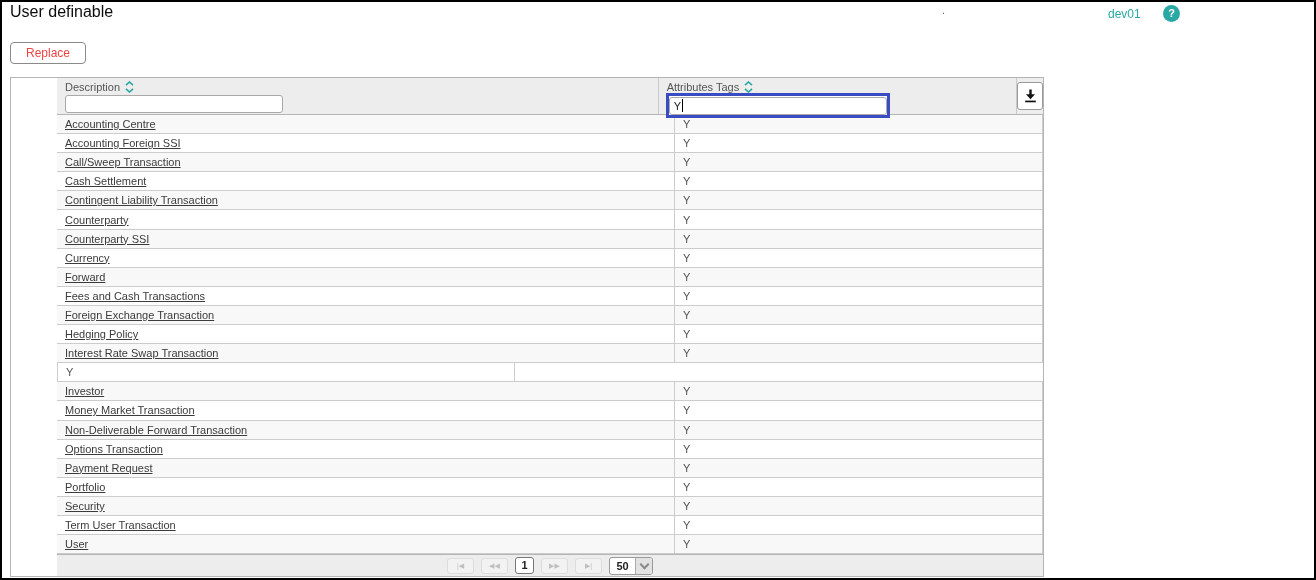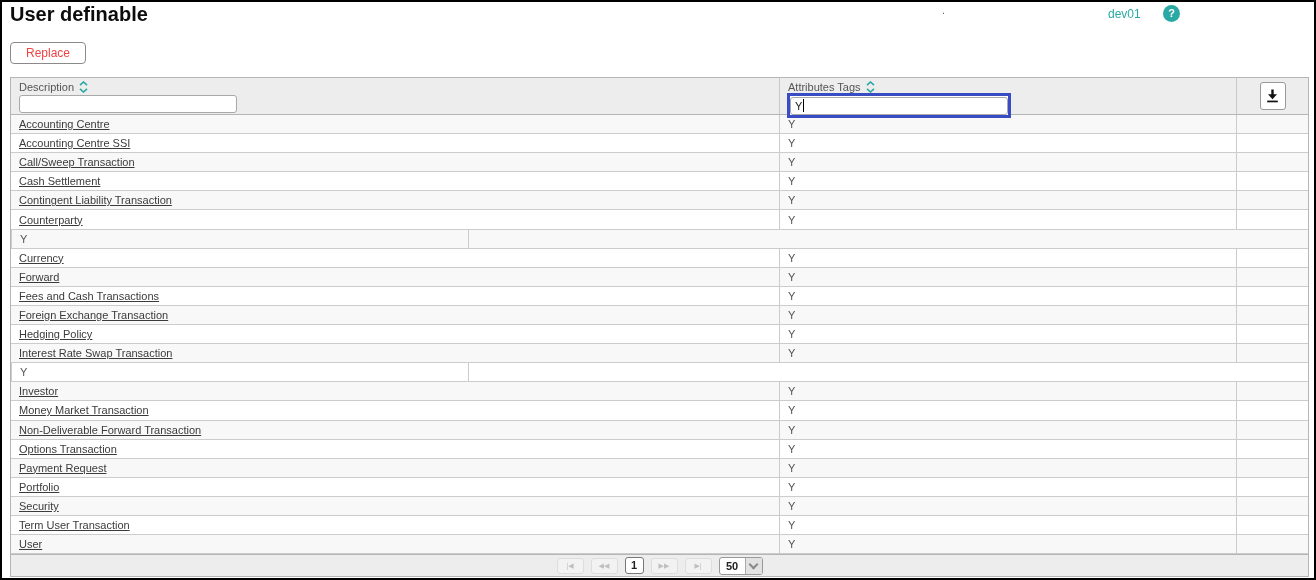--- a/index.html
+++ b/index.html
@@ -1,34 +1,34 @@
 <!DOCTYPE html>
 <html><head>
 <meta charset="utf-8">
 <style>
   * { margin:0; padding:0; box-sizing:border-box; }
   html,body { background:#fff; }
   body { font-family:"Liberation Sans", sans-serif; }
   .page { position:relative; width:1316px; height:580px; border:2px solid #000; background:#fff; overflow:hidden; }
 
   
-  .page-title { position:absolute; left:8px; top:1px; font-size:20px; font-weight:bold; color:#0d0d0d; letter-spacing:0; }
+  .page-title { position:absolute; left:8px; top:1px; font-size:16px; font-weight:normal; color:#0d0d0d; letter-spacing:0; }
   .stray-dot { position:absolute; left:940px; top:2px; font-size:11px; color:#666; }
   .env-label { position:absolute; left:1106px; top:5px; font-size:12px; color:#2aa9a4; }
   .help-btn { position:absolute; left:1161px; top:3px; width:17px; height:17px; border-radius:50%;
               background:#2aa9a4; color:#fff; font-size:11px; font-weight:bold; text-align:center;
               line-height:17px; cursor:pointer; }
 
   
   .replace-btn { position:absolute; left:8px; top:40px; height:22px; padding:0 15px; background:#fff;
                  border:1px solid #8a8a8a; border-radius:4px; font-size:12px; color:#ef4444;
                  font-family:"Liberation Sans", sans-serif; cursor:pointer; }
 
   
-  .table { position:absolute; left:8px; top:75px; width:1299px; border:1px solid #b5b5b5; background:#fff; }
+  .table { position:absolute; left:8px; top:75px; width:1034px; border:1px solid #b5b5b5; background:#fff;padding-left:46px; }
   .thead { display:flex; background:#ededed; border-bottom:1px solid #b5b5b5; height:37px; }
   .th { position:relative; padding:2px 0 0 8px; }
   .th-desc { width:768px; }
   .th-attr { width:457px; border-left:1px solid #c9c9c9; }
   .th-export { flex:1; border-left:1px solid #c9c9c9; display:flex; align-items:center; justify-content:center; padding:0; }
   .th-label-row { display:flex; align-items:center; gap:5px; font-size:11px; color:#555; height:13px; }
   .sort-icon { display:inline-flex; }
   .filter-input { width:218px; height:18px; border:1px solid #a9a9a9; border-radius:3px; font-size:11px;
                   padding:0 4px; margin-top:2px; color:#222; font-family:"Liberation Sans", sans-serif; outline:none; }
   .focus-box { display:inline-block; position:relative; border:3px solid #3a4cc3; margin-top:0; margin-left:-1px; background:#fff; }
@@ -116,21 +116,21 @@
   <div class="row">
     <div class="cell cell-desc">
       <a class="rowlink" href="#">Accounting Centre</a>
     </div>
     <div class="cell cell-attr">Y</div>
     <div class="cell cell-extra"></div>
   </div>
 
   <div class="row">
     <div class="cell cell-desc">
-      <a class="rowlink" href="#">Accounting Centre SSI</a>
+      <a class="rowlink" href="#">Accounting Foreign SSI</a>
     </div>
     <div class="cell cell-attr">Y</div>
     <div class="cell cell-extra"></div>
   </div>
 
   <div class="row">
     <div class="cell cell-desc">
       <a class="rowlink" href="#">Call/Sweep Transaction</a>
     </div>
     <div class="cell cell-attr">Y</div>
@@ -155,20 +155,23 @@
 
   <div class="row">
     <div class="cell cell-desc">
       <a class="rowlink" href="#">Counterparty</a>
     </div>
     <div class="cell cell-attr">Y</div>
     <div class="cell cell-extra"></div>
   </div>
 
   <div class="row">
+    <div class="cell cell-desc">
+      <a class="rowlink" href="#">Counterparty SSI</a>
+    </div>
     <div class="cell cell-attr">Y</div>
     <div class="cell cell-extra"></div>
   </div>
 
   <div class="row">
     <div class="cell cell-desc">
       <a class="rowlink" href="#">Currency</a>
     </div>
     <div class="cell cell-attr">Y</div>
     <div class="cell cell-extra"></div>

